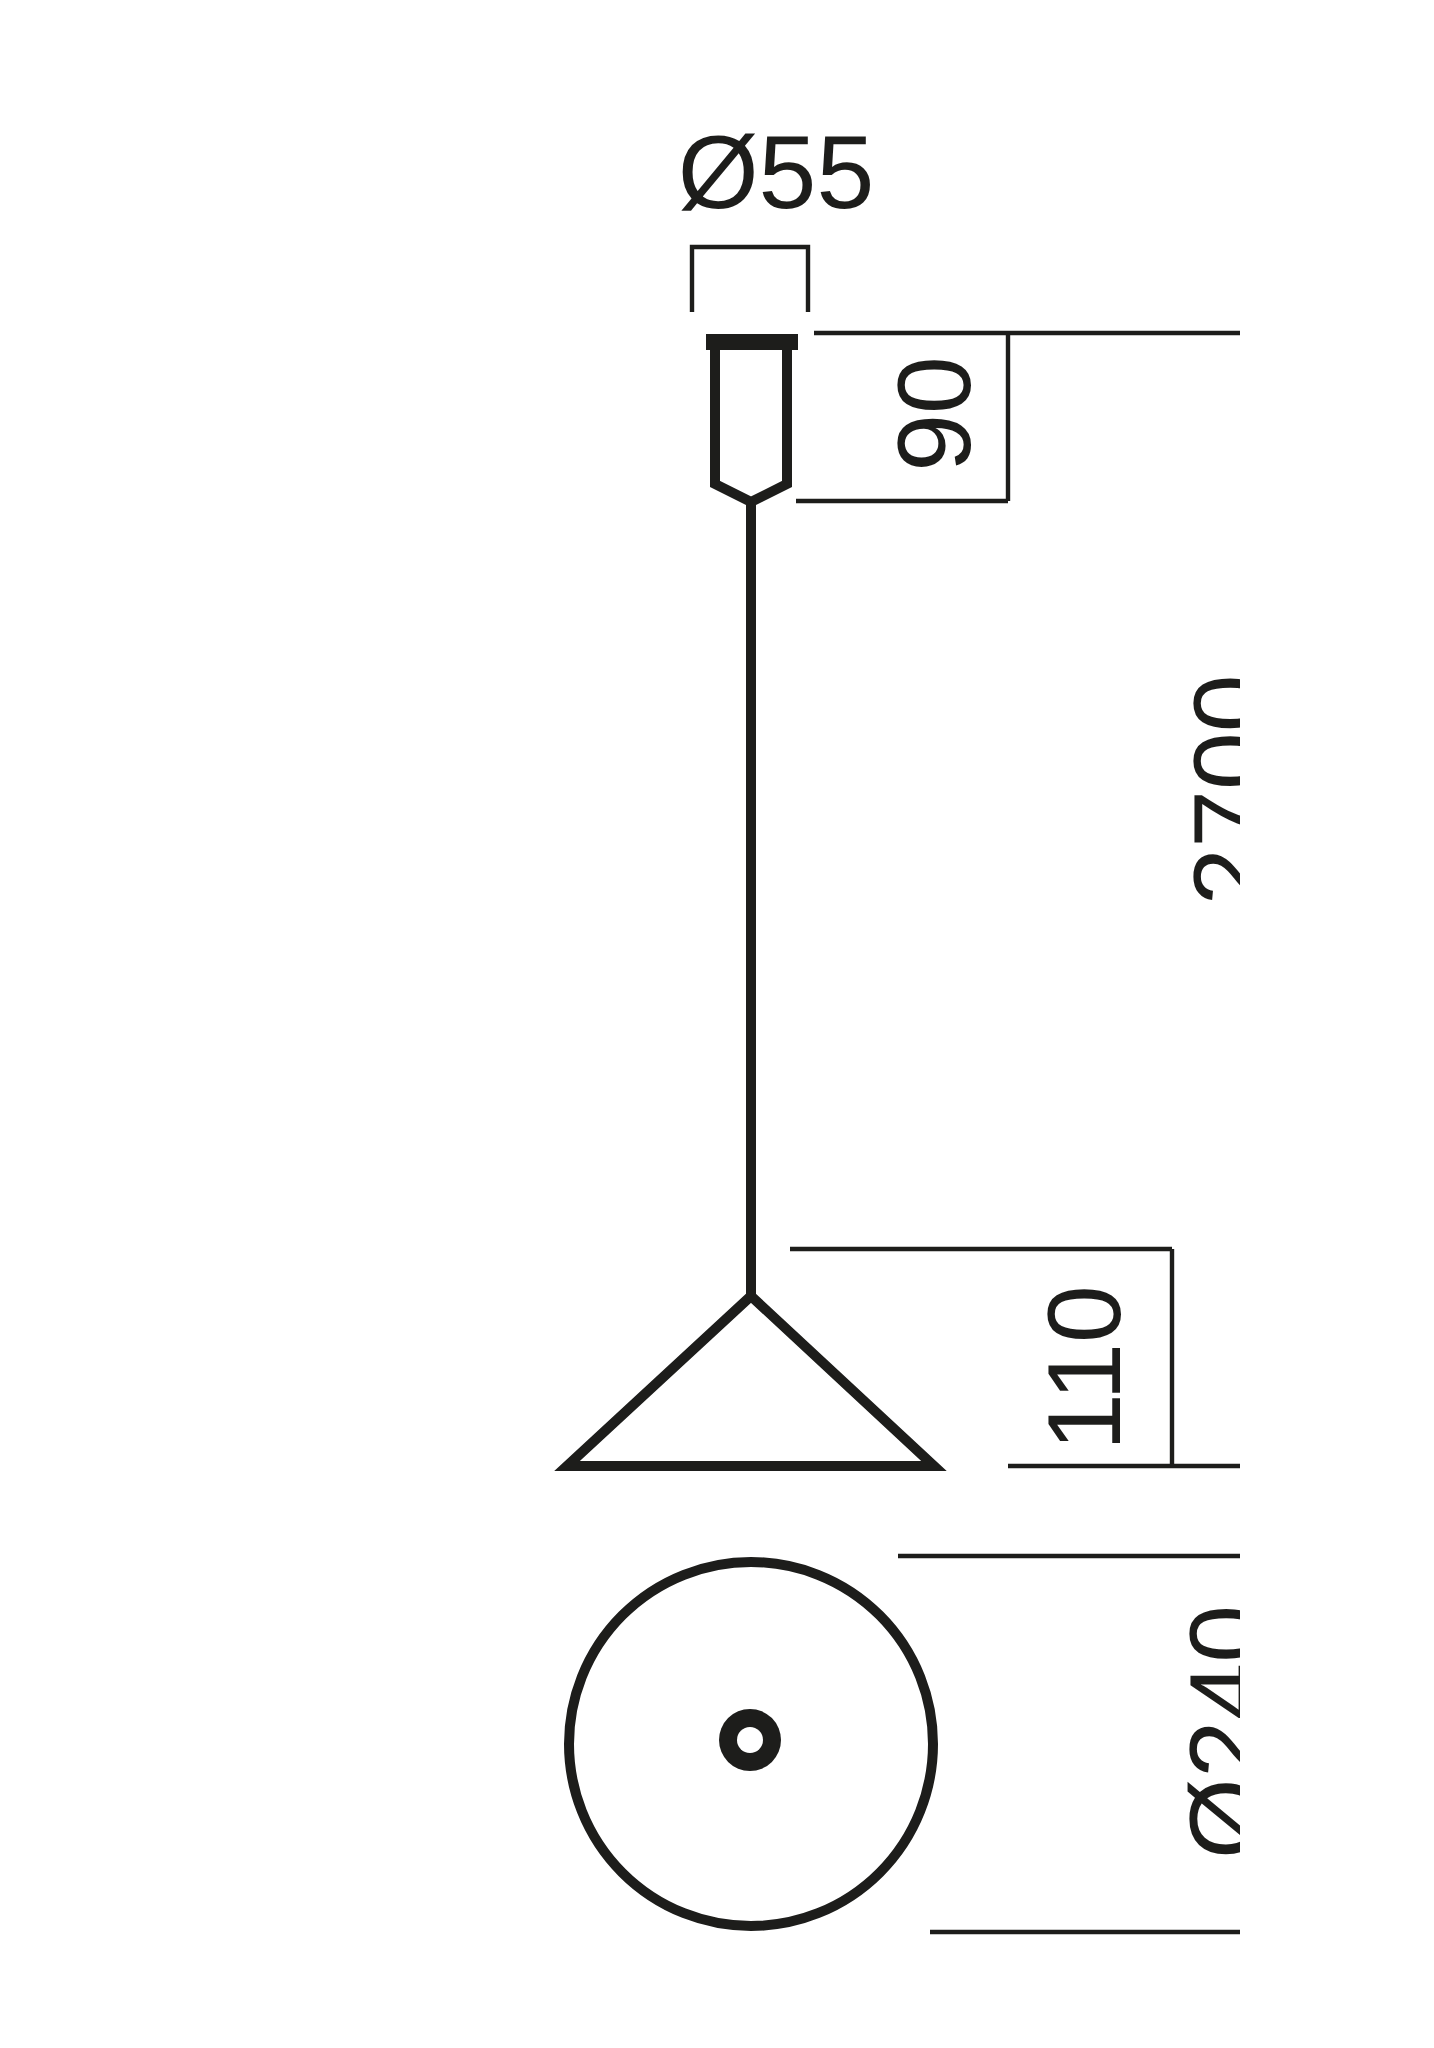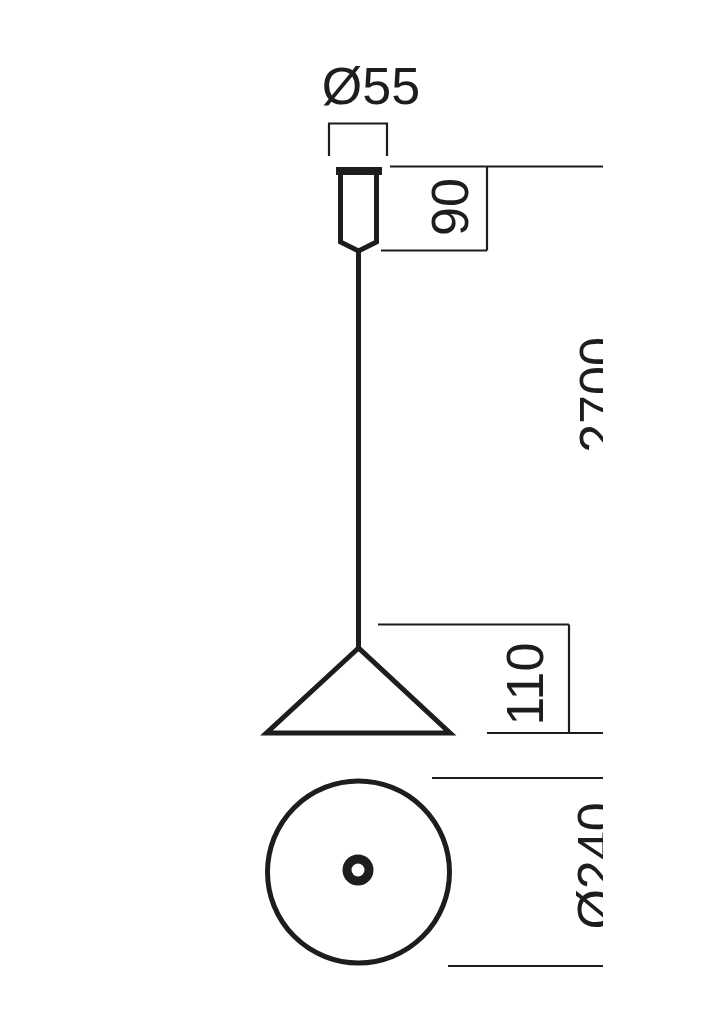--- a/index.html
+++ b/index.html
@@ -6,20 +6,21 @@
     margin: 0;
     padding: 0;
     background: #ffffff;
   }
   .canvas {
     position: relative;
     width: 603px;
     height: 1024px;
     background: #ffffff;
     overflow: hidden;
+    padding-left: 17px;
   }
   svg {
     display: block;
   }
   svg text {
     font-family: "Liberation Sans", sans-serif;
     font-size: 52px;
     font-weight: 400;
   }
 </style>

